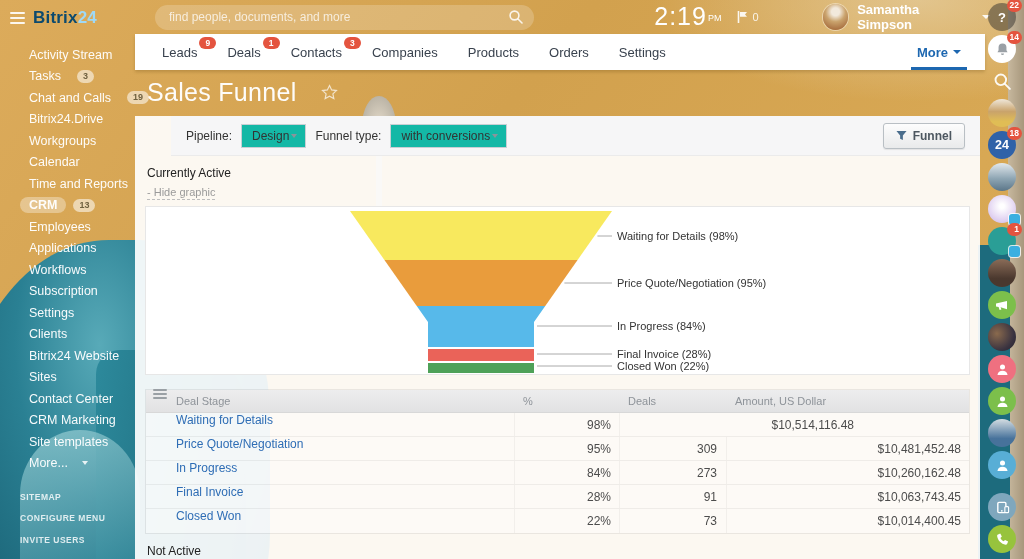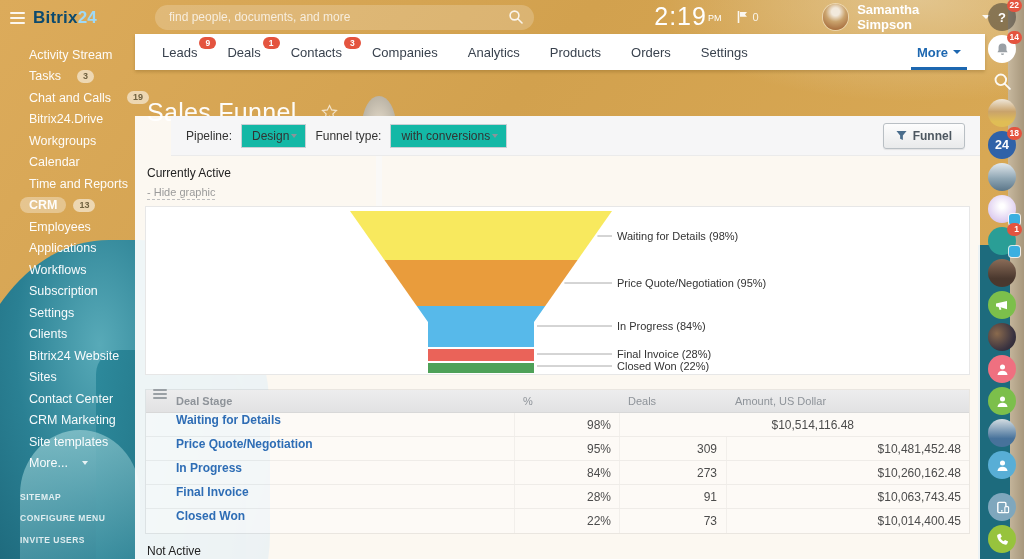--- a/index.html
+++ b/index.html
@@ -74,21 +74,21 @@
   .tab-badge { position:absolute; top:3px; right:-4px; background:#e4543f; color:#fff; font-size:8.5px;
          font-weight:bold; min-width:17px; height:12px; line-height:12px; text-align:center;
          border-radius:8px; padding:0 4px; }
   .more-tab { position:relative; margin-left:auto; height:100%; display:flex; align-items:center;
          padding:0 10px; font-size:13px; font-weight:bold; color:#1d67b0; cursor:pointer; }
   .more-tab::after { content:""; position:absolute; left:4px; right:4px; bottom:0; height:3px; background:#1d67b0; }
   .more-caret { width:0; height:0; margin-left:5px; border-left:4px solid transparent;
          border-right:4px solid transparent; border-top:4px solid #1d67b0; }
 
   
-  .page-title-row { position:absolute; left:147px; top:78px; display:flex; align-items:center; gap:24px;margin-top:20px; }
+  .page-title-row { position:absolute; left:147px; top:78px; display:flex; align-items:center; gap:24px; }
   .page-title { color:rgba(255,255,255,.97); font-size:25px; font-weight:300; letter-spacing:.3px; }
 
   
   .panel { position:absolute; left:135px; top:116px; width:845px; height:443px;
            background:rgba(255,255,255,.92); }
   .toolbar { height:40px; background:rgba(246,246,247,.95); border-bottom:1px solid #ebebeb;
              display:flex; align-items:center; padding:0 15px; gap:9px;margin-left:36px; }
   .tb-label { font-size:12px; color:#333; }
   .select { position:relative; background:#14b8a6; border:1px solid #c9cfd4; border-radius:0;
             font-size:12px; color:#333; padding:4px 16px 4px 10px; cursor:pointer; }
@@ -106,21 +106,21 @@
             border:1px solid #e7e7e7; }
   .chart-box svg { display:block; }
 
   
   .grid { margin:14px 10px 0 10px; border:1px solid rgba(0,0,0,.07); }
   .g-head { display:flex; height:23px; align-items:center; background:linear-gradient(#ededee,#e2e2e3);
             border-bottom:1px solid #d8d8d8; color:#8e9399; font-size:11px; }
   .g-row { display:flex; height:24px; font-size:12px;
             border-bottom:1px solid rgba(0,0,0,.055); background:rgba(255,255,255,.35); }
   .g-row:last-child { border-bottom:none; }
-  .c1 { width:368px; padding-left:30px; position:relative;font-weight:bold; }
+  .c1 { width:368px; padding-left:30px; position:relative; }
   .c2 { width:105px; padding-right:8px; text-align:right; }
   .c3 { width:107px; padding-right:9px; text-align:right; }
   .c4 { width:243px; padding-right:8px; text-align:right; }
   .g-head .c2, .g-head .c3, .g-head .c4 { text-align:left; padding-left:9px; }
   .g-row .c2, .g-row .c3, .g-row .c4 { border-left:1px solid rgba(0,0,0,.045); height:100%;
             display:flex; align-items:center; justify-content:flex-end; color:#4c4c4c; }
   .stage-link { color:#2e6db5; cursor:pointer; }
   .head-gear { position:absolute; left:7px; top:-6px; width:14px; height:12px; cursor:pointer; }
   .head-gear i { display:block; height:2px; margin-bottom:2px; background:#9aa0a5; border-radius:1px; }
 
@@ -274,23 +274,20 @@
     <div class="tab">
       <span>Deals</span>
       <span class="tab-badge">1</span>
     </div>
     <div class="tab">
       <span>Contacts</span>
       <span class="tab-badge">3</span>
     </div>
     <div class="tab">
       <span>Companies</span>
-    </div>
-    <div class="tab">
-      <span>Analytics</span>
     </div>
     <div class="tab">
       <span>Products</span>
     </div>
     <div class="tab">
       <span>Orders</span>
     </div>
     <div class="tab">
       <span>Settings</span>
     </div>

